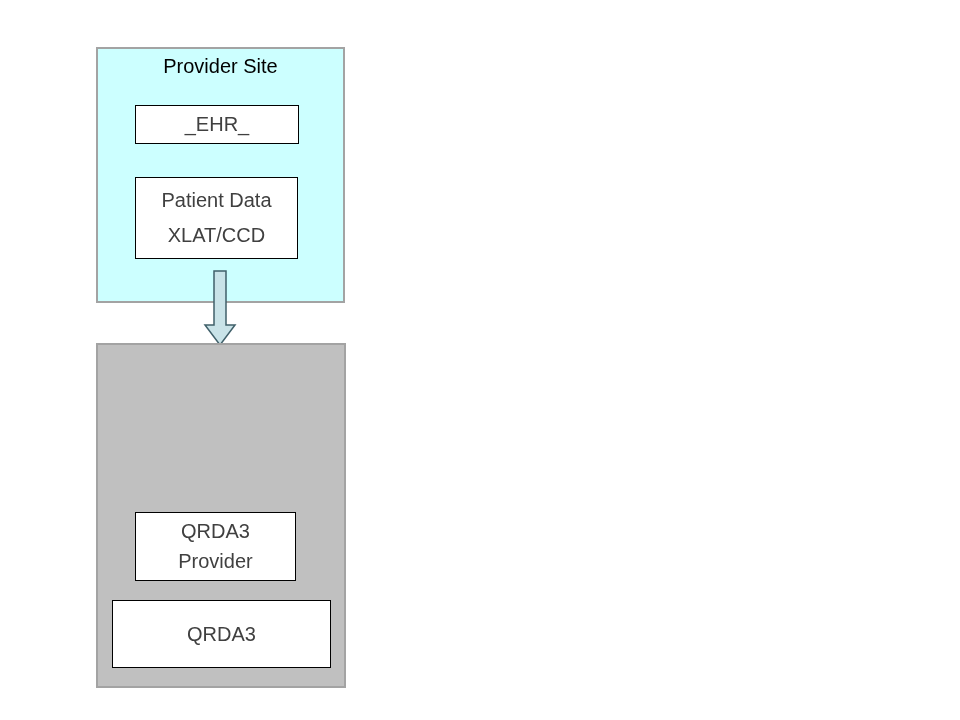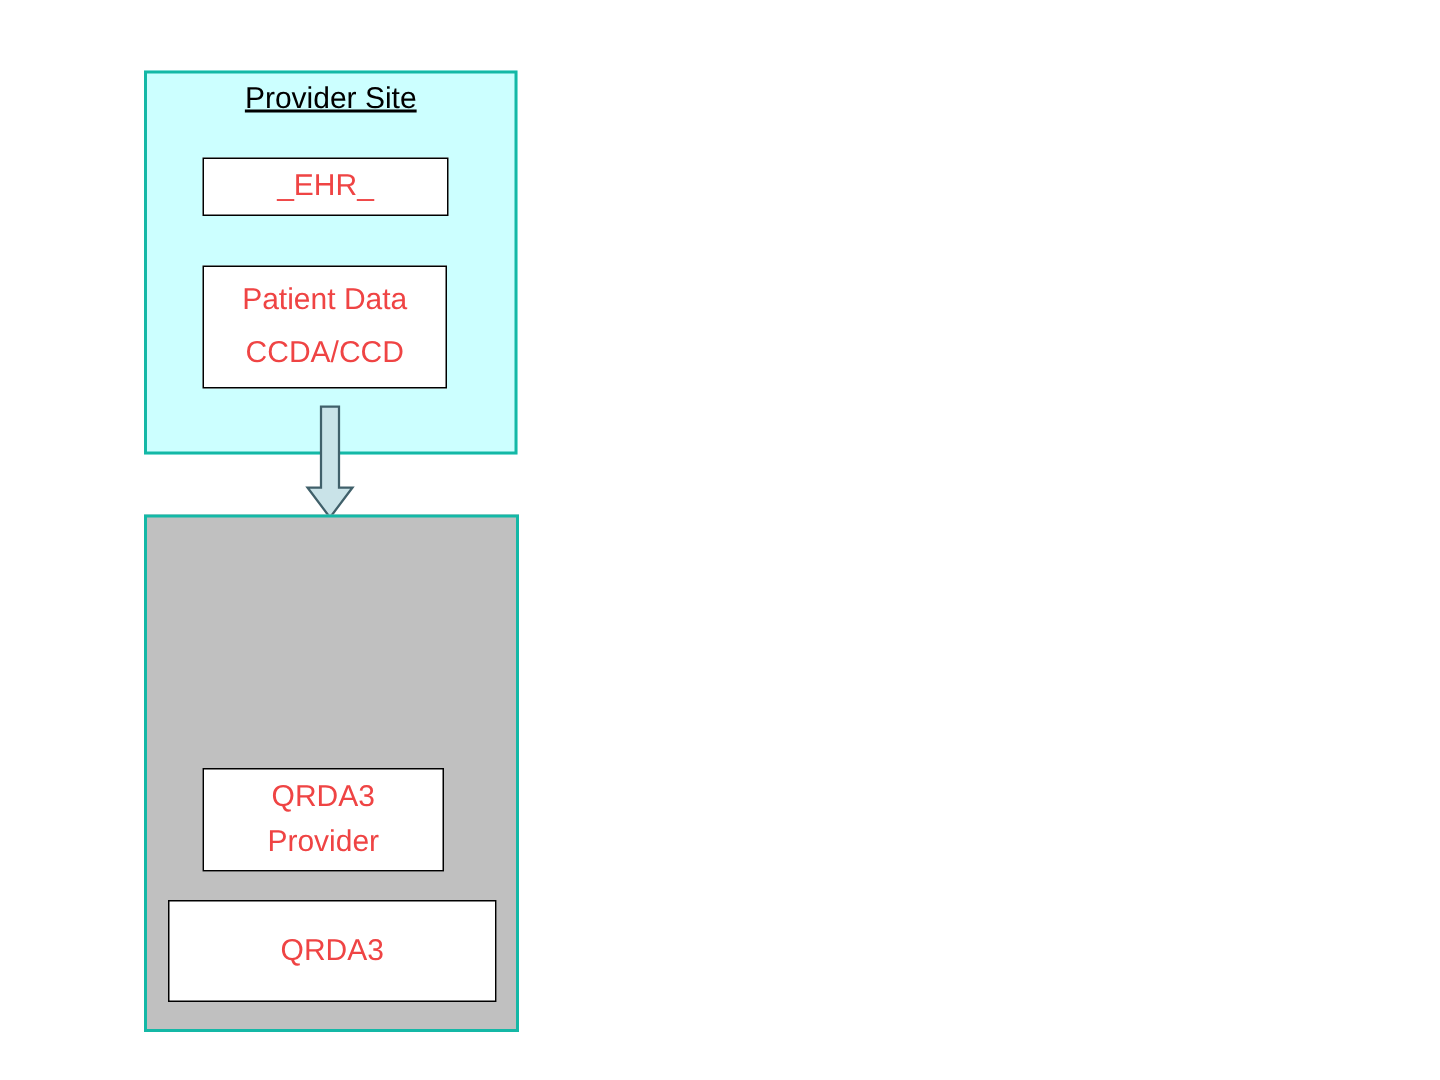--- a/index.html
+++ b/index.html
@@ -3,41 +3,41 @@
 <meta charset="utf-8">
 <style>
   html,body{margin:0;padding:0;}
   body{
     width:960px;height:720px;background:#ffffff;
     font-family:"Liberation Sans",sans-serif;color:#000;
   }
   .canvas{position:relative;width:960px;height:720px;background:#ffffff;overflow:hidden;}
 
   .group{
-    position:absolute;border:2px solid #14b8a6;box-sizing:border-box;text-decoration:underline;
+    position:absolute;border:2px solid #a3a3a3;box-sizing:border-box;
   }
   .provider{
     left:96px;top:47px;width:249px;height:256px;
     background:var(--provider-box-fill,#ccffff);
   }
   .qcdr{
     left:96px;top:343px;width:250px;height:345px;
     background:var(--qcdr-box-fill,#c0c0c0);
   }
   .group-title{
     text-align:center;font-size:20px;line-height:23px;color:#000;
   }
   .provider .group-title{margin-top:6px;}
   .qcdr .group-title{margin-top:4px;}
 
   .node{
     position:absolute;background:var(--inner-box-fill,#ffffff);
     border:1px solid #000;box-sizing:border-box;
     display:flex;flex-direction:column;align-items:center;justify-content:space-evenly;
-    font-size:20px;line-height:23px;text-align:center;color:#ef4444;
+    font-size:20px;line-height:23px;text-align:center;color:#404040;
     white-space:nowrap;
   }
   .ehr{left:37px;top:56px;width:164px;height:39px;}
   .patient{left:37px;top:128px;width:163px;height:82px;}
   .xlat{left:38px;top:80px;width:162px;height:54px;font-size:15px;line-height:18px;}
   .generator{left:37px;top:167px;width:161px;height:69px;}
   .quality{left:14px;top:255px;width:219px;height:68px;}
 
   .arrow{
     position:absolute;left:200px;top:266px;width:40px;height:82px;overflow:visible;
@@ -55,21 +55,21 @@
 
   <section class="group provider">
     <div class="group-title">Provider Site</div>
 
     <div class="node ehr">
       <span>_EHR_</span>
     </div>
 
     <div class="node patient">
       <span>Patient Data</span>
-      <span>CCDA/CCD</span>
+      <span>XLAT/CCD</span>
     </div>
   </section>
 
   <svg class="arrow" viewBox="0 0 40 82" xmlns="http://www.w3.org/2000/svg">
     <polygon points="14,5 26,5 26,59 35,59 20,79 5,59 14,59"></polygon>
   </svg>
 
   <section class="group qcdr">
 
 

